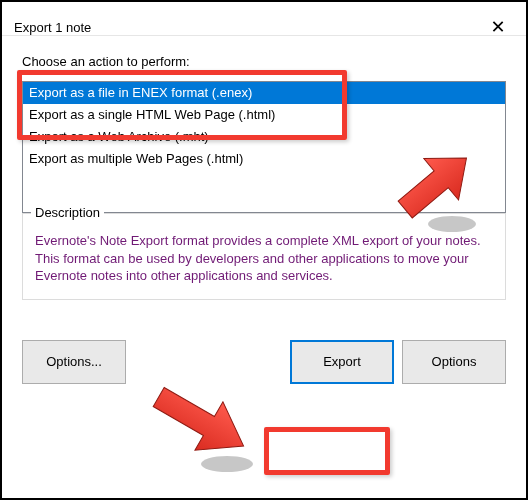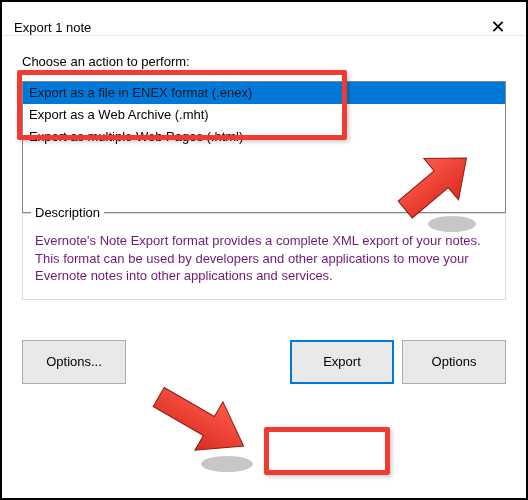--- a/index.html
+++ b/index.html
@@ -45,21 +45,21 @@
     }
     .list-item {
       padding: 2px 6px;
       font-size: 13px;
       line-height: 18px;
       white-space: nowrap;
       cursor: pointer;
     }
     .list-item.selected {
       background: #0078d7;
-      color: #0f172a;
+      color: #ffffff;
     }
     .highlight-box1 {
       position: absolute;
       border: 5px solid #f23a2f;
       border-radius: 2px;
       left: 15px;
       top: 68px;
       width: 330px;
       height: 70px;
       pointer-events: none;
@@ -129,20 +129,21 @@
   <div class="titlebar-title">Export 1 note</div>
   <div class="close-btn">✕</div>
 </div>
 
 <div class="content">
 
   <div class="action-label">Choose an action to perform:</div>
 
   <div class="listbox">
     <div class="list-item selected">Export as a file in ENEX format (.enex)</div>
+    <div class="list-item">Export as a single HTML Web Page (.html)</div>
     <div class="list-item">Export as a Web Archive (.mht)</div>
     <div class="list-item">Export as multiple Web Pages (.html)</div>
   </div>
 
   <fieldset class="groupbox">
     <div class="groupbox-label">Description</div>
     <div class="description-text">Evernote's Note Export format provides a complete XML export of your notes. This format can be used by developers and other applications to move your Evernote notes into other applications and services.</div>
   </fieldset>
 
   <div class="button-row">

